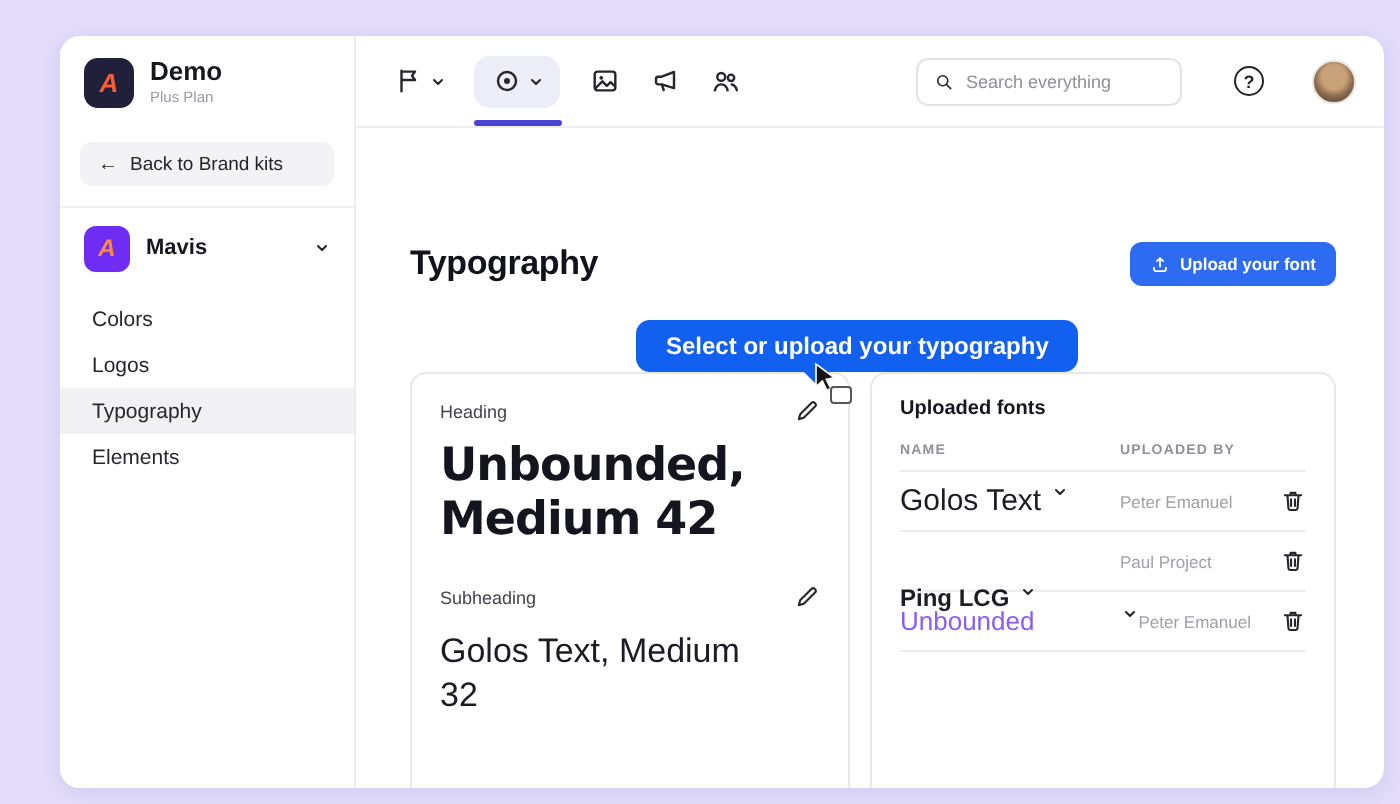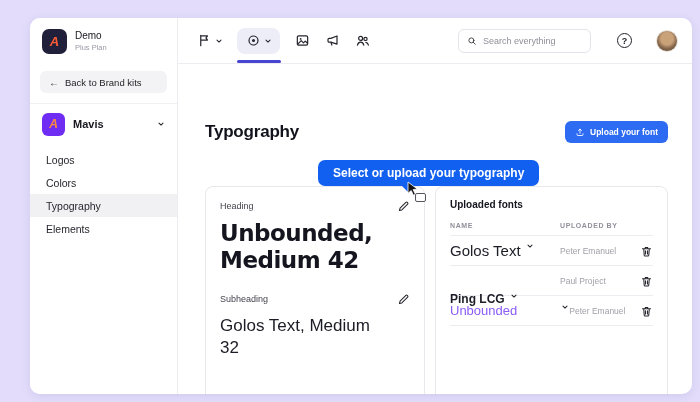--- a/index.html
+++ b/index.html
@@ -13,21 +13,21 @@
   .window {
     position:absolute; left:30px; top:18px; width:662px; height:376px;
     background:#fff; border-radius:10px; overflow:hidden;
     display:flex; box-shadow:0 2px 10px rgba(50,40,110,.10);
   }
   
   .sidebar { width:148px; flex:0 0 148px; border-right:1px solid #ececf1; display:flex; flex-direction:column; background:#fff; }
   .workspace { height:46px; display:flex; align-items:center; gap:8px; padding:0 12px; }
   .ws-logo { width:25px; height:25px; border-radius:7px; background:#20203a; color:#ff5c35; display:flex; align-items:center; justify-content:center; font-weight:bold; font-style:italic; font-size:13px; flex:0 0 25px; }
   .ws-meta { display:flex; flex-direction:column; line-height:1.25; }
-  .ws-name { font-size:10px; font-weight:normal; color:#17171f; }
+  .ws-name { font-size:13px; font-weight:bold; color:#17171f; }
   .ws-plan { font-size:7.5px; color:#9a9aa5; }
   .back-btn { margin:7px 10px 10px 10px; height:22px; background:#f3f3f5; border-radius:6px; display:flex; align-items:center; gap:6px; padding:0 9px; font-size:9.5px; color:#23232b; cursor:pointer; }
   .back-arrow { font-size:10px; }
   .side-divider { height:1px; background:#eef0f2; }
   .brandkit { height:40px; display:flex; align-items:center; gap:8px; padding:0 12px; cursor:pointer; }
   .bk-logo { width:23px; height:23px; border-radius:6px; background:#6f2df4; color:#ff8a3d; display:flex; align-items:center; justify-content:center; font-weight:bold; font-style:italic; font-size:12px; flex:0 0 23px; }
   .bk-name { font-size:11px; font-weight:bold; color:#17171f; flex:1; }
   .menu { margin-top:4px; display:flex; flex-direction:column; }
   .menu-item { height:23px; display:flex; align-items:center; padding-left:16px; font-size:10.5px; color:#26262e; cursor:pointer; }
   .menu-item.active { background:#f1f1f4; }
@@ -108,22 +108,22 @@
 
     <div class="brandkit">
       <div class="bk-logo">A</div>
       <span class="bk-name">Mavis</span>
       <svg class="chev" viewBox="0 0 10 10">
           <path class="icon-stroke" d="M2.5 3.8 5 6.3l2.5-2.5"></path>
         </svg>
     </div>
 
     <nav class="menu">
+      <div class="menu-item">Colors</div>
       <div class="menu-item">Logos</div>
-      <div class="menu-item">Colors</div>
       <div class="menu-item active">Typography</div>
       <div class="menu-item">Elements</div>
     </nav>
   </aside>
 
   <div class="main">
 
     <header class="topbar">
       <div class="tool-group">
         <span class="tool-icon">

